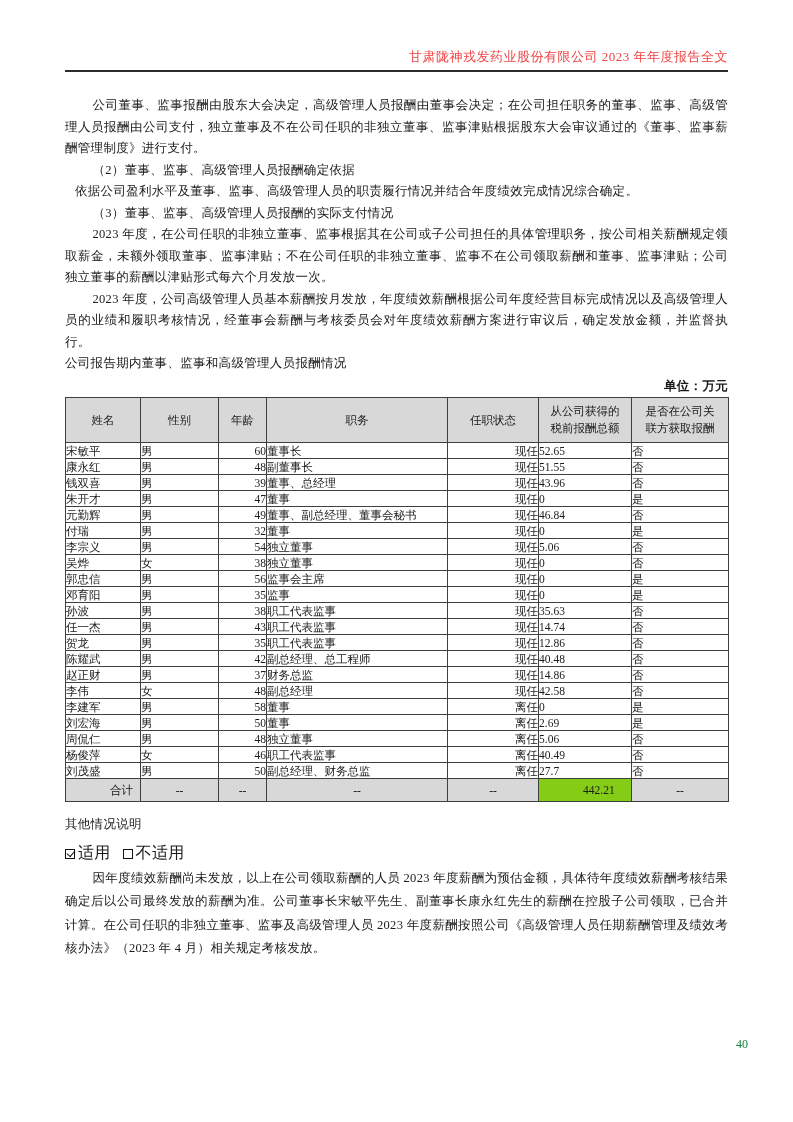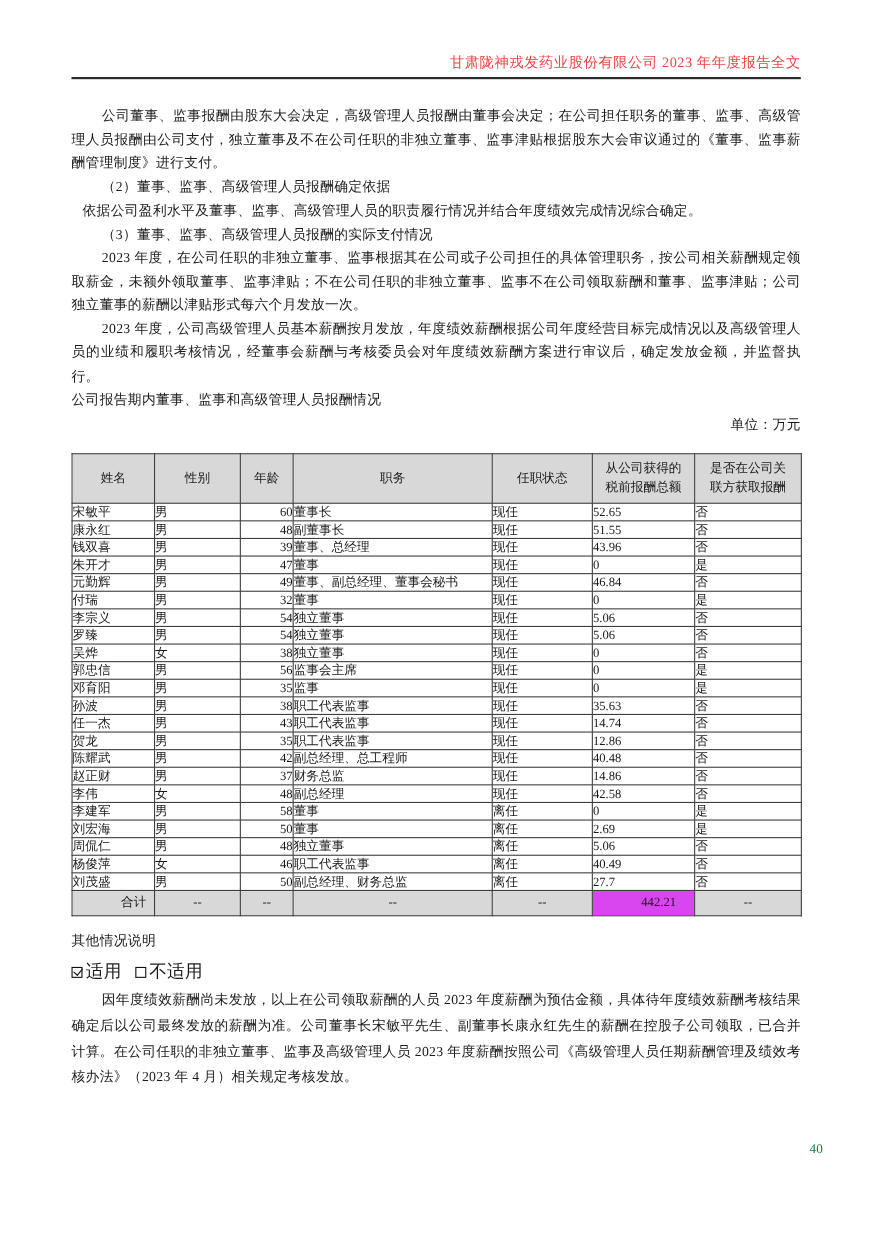--- a/index.html
+++ b/index.html
@@ -17,45 +17,45 @@
     text-align:right;font-size:13px;color:#ef4444;letter-spacing:.5px;
   }
   .doc-header-rule{margin-top:4px;border-top:2.5px solid #2b2b2b;height:0;}
   .content{position:absolute;top:95px;left:65px;width:663px;}
   .para{
     margin:0;font-size:12.5px;line-height:21.5px;text-align:justify;
     letter-spacing:.3px;
   }
   .indent2{text-indent:2.2em;}
   .indent1{text-indent:.8em;}
-  .unit-note{font-size:12.5px;line-height:21.5px;text-align:right;margin:1px 0 15px 0;letter-spacing:.3px;}
+  .unit-note{font-size:12.5px;line-height:21.5px;text-align:right;margin:1px 0 0 0;letter-spacing:.3px;font-weight:bold;}
   table.salary-table{
     border-collapse:collapse;table-layout:fixed;width:663px;
     font-size:11.5px;
     border-radius:13px;
   }
   table.salary-table th, table.salary-table td{
     border:1px solid var(--border,#3f3f3f);
     overflow:hidden;white-space:nowrap;
   }
   table.salary-table th{
     background:var(--thbg,#d8d8d8);
     font-weight:normal;text-align:center;vertical-align:middle;
     height:44px;white-space:pre-line;line-height:17px;padding:0 2px;
   }
   table.salary-table td{height:15px;line-height:14px;padding:0;}
   td.c0{text-align:left;padding-left:6px;}
   td.c1{text-align:left;padding-left:10px;}
   td.c2{text-align:right;padding-right:6px;}
   td.c3{text-align:left;padding-left:6px;}
-  td.c4{text-align:left;padding-left:6px;}
+  td.c4{text-align:right;padding-left:6px;}
   td.c5{text-align:left;padding-right:6px;}
   td.c6{text-align:left;padding-left:8px;}
   tr.total-row td{height:22px;line-height:21px;background:var(--thbg,#d8d8d8);padding-left:44px;}
-  tr.total-row td.c5{background:#d946ef;font-family:Liberation Serif, serif;}
+  tr.total-row td.c5{background:#84cc16;font-family:Liberation Serif, serif;}
   tr.total-row td.c1,tr.total-row td.c2,tr.total-row td.c3,
   tr.total-row td.c4,tr.total-row td.c6{text-align:center;padding:0;}
   .section-title{margin-top:12px;}
   .check-line{margin-top:9px;font-size:16px;line-height:16px;letter-spacing:.3px;}
   .cb{
     display:inline-block;width:10px;height:10px;border:1.3px solid #111;
     position:relative;margin-right:3px;vertical-align:-1px;box-sizing:border-box;
   }
   .cb.second{margin-left:12px;}
   .tick{
@@ -169,29 +169,20 @@
           <tr>
             <td class="c0">李宗义</td>
             <td class="c1">男</td>
             <td class="c2">54</td>
             <td class="c3">独立董事</td>
             <td class="c4">现任</td>
             <td class="c5">5.06</td>
             <td class="c6">否</td>
           </tr>
           <tr>
-            <td class="c0">罗臻</td>
-            <td class="c1">男</td>
-            <td class="c2">54</td>
-            <td class="c3">独立董事</td>
-            <td class="c4">现任</td>
-            <td class="c5">5.06</td>
-            <td class="c6">否</td>
-          </tr>
-          <tr>
             <td class="c0">吴烨</td>
             <td class="c1">女</td>
             <td class="c2">38</td>
             <td class="c3">独立董事</td>
             <td class="c4">现任</td>
             <td class="c5">0</td>
             <td class="c6">否</td>
           </tr>
           <tr>
             <td class="c0">郭忠信</td>

